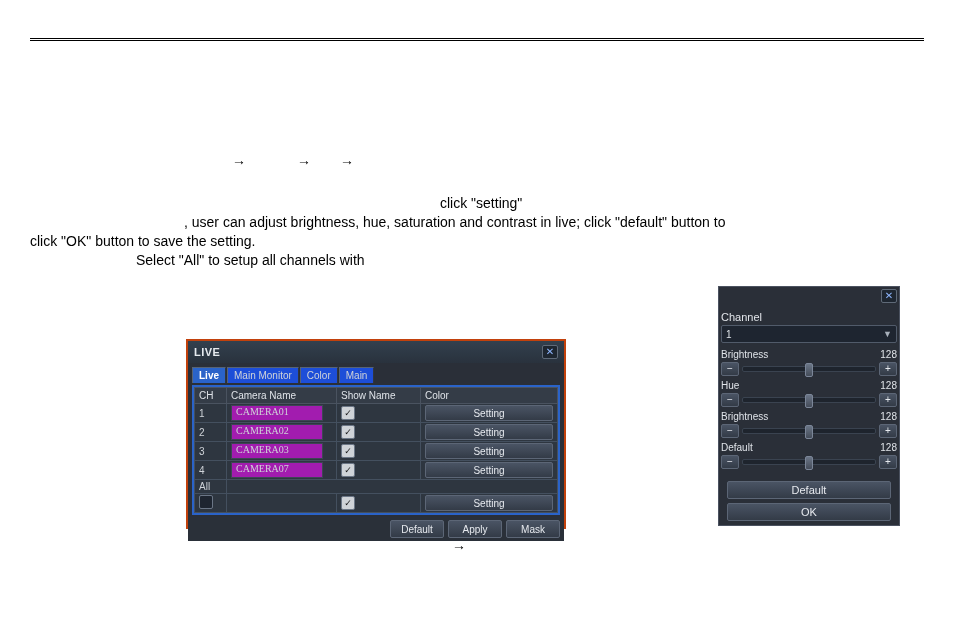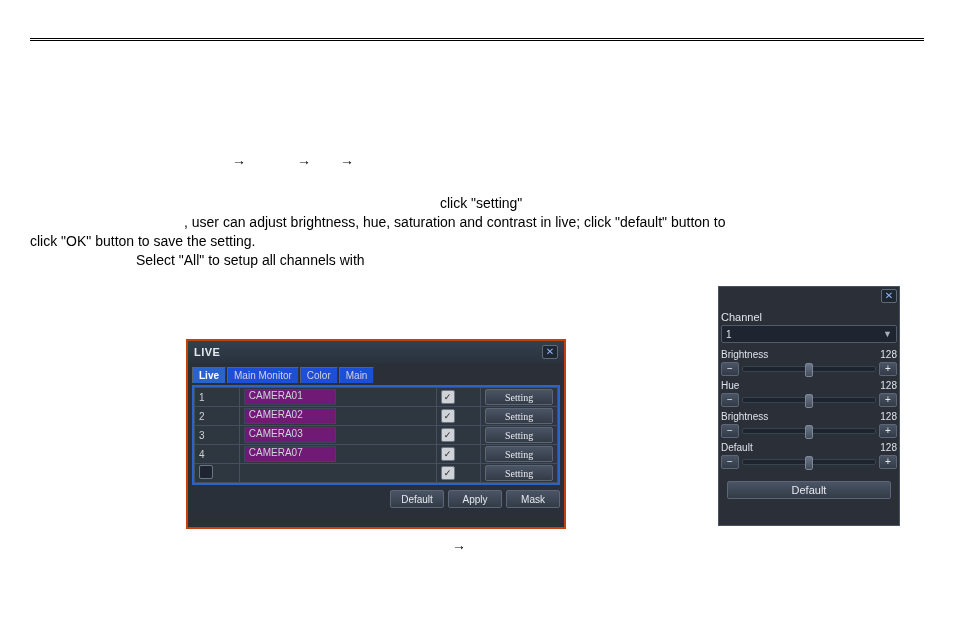--- a/index.html
+++ b/index.html
@@ -12,23 +12,23 @@
   .live-header { display:flex; align-items:center; justify-content: space-between; padding: 4px 6px; background: linear-gradient(#33404e,#29323d); }
   .live-title { color: #e6eaef; font-weight: bold; letter-spacing: .5px; }
   .close-x { width: 16px; height: 14px; background: #1e2630; border: 1px solid #5f6a78; color:#8fb7ff; text-align:center; line-height:12px; font-size:10px; border-radius:2px; }
   .tabs { display:flex; margin: 4px 4px 0 4px; gap: 1px; }
   .tab { padding: 2px 6px; background:#1d4ed8; color:#cfd3d8; border-top:1px solid #576375; border-left:1px solid #576375; border-right:1px solid #30363f; font-size:10px; }
   .tab.active { background:#2a63c9; color:#fff; font-weight:bold; }
   .inner { margin: 2px 4px; border: 2px solid #2a63c9; background:#2b323c; padding: 0; }
   table.live-table { width:100%; border-collapse: collapse; font-size: 10px; color:#cfd3d8; }
   table.live-table th { text-align:left; padding:2px 4px; background:#343c47; border:1px solid #4a5360; font-weight:normal; color:#dfe3e8; }
   table.live-table td { padding:1px 4px; border:1px solid #44505f; background:#2e3640; }
-  .cam-input { width: 92px; height:16px; background:#701a75; border:1px solid #3d4654; color:#cfd3d8; font-size:10px; padding: 0 4px; }
+  .cam-input { width: 92px; height:16px; background:#a21caf; border:1px solid #3d4654; color:#cfd3d8; font-size:10px; padding: 0 4px; font-family: Liberation Serif, serif; }
   .check { width:14px; height:14px; background:#cfd3d8; border:1px solid #6b7686; border-radius:2px; display:inline-flex; align-items:center; justify-content:center; font-size:9px; color:#1a1a1a; }
-  .setting-btn { width:100%; height:16px; background: linear-gradient(#4a5464,#333b47); border:1px solid #5c6676; color:#e6e9ee; font-size:10px; border-radius:2px; display:flex; align-items:center; justify-content:center;font-family:Liberation Serif, serif; }
+  .setting-btn { width:100%; height:16px; background: linear-gradient(#4a5464,#333b47); border:1px solid #5c6676; color:#e6e9ee; font-size:10px; border-radius:2px; display:flex; align-items:center; justify-content:center; }
   .footer-btns { display:flex; justify-content:flex-end; gap:4px; padding: 3px 4px; background:#2a3039; }
   .footer-btn { min-width:54px; height:18px; background: linear-gradient(#4a5464,#333b47); border:1px solid #5c6676; color:#e6e9ee; font-size:10px; border-radius:2px; display:flex; align-items:center; justify-content:center; padding:0 6px; }
 
   
   .chan-panel { position: absolute; left: 718px; top: 286px; width: 182px; height: 240px; background:#2a2f38; border:1px solid #4b5260; color:#d6dae0; font-size:11px; }
   .chan-head { display:flex; justify-content:flex-end; padding:2px; }
   .chan-body { padding: 4px 2px; }
   .chan-label { color:#e2e5ea; margin: 2px 0; font-size:11px; }
   .drop { width:100%; height:18px; background:#1e2530; border:1px solid #515b6a; display:flex; align-items:center; justify-content:space-between; padding:0 4px; margin-bottom:6px; color:#dfe3e8; font-size:10px; border-radius:2px; }
   .drop .arrow { font-size:9px; color:#a8b0bb; }
@@ -62,20 +62,26 @@
   </div>
   <div class="tabs">
     <div class="tab active">Live</div>
     <div class="tab">Main Monitor</div>
     <div class="tab">Color</div>
     <div class="tab">Main</div>
   </div>
   <div class="inner">
     <table class="live-table">
       <tbody>
+          <tr>
+        <th style="width:32px;">CH</th>
+        <th style="width:110px;">Camera Name</th>
+        <th style="width:84px;">Show Name</th>
+        <th>Color</th>
+      </tr>
       <tr>
         <td>1</td>
         <td>
               <div class="cam-input">CAMERA01</div>
             </td>
         <td><div class="check">✓</div></td>
         <td>
               <div class="setting-btn">Setting</div>
             </td>
       </tr>
@@ -101,20 +107,24 @@
       </tr>
       <tr>
         <td>4</td>
         <td>
               <div class="cam-input">CAMERA07</div>
             </td>
         <td><div class="check">✓</div></td>
         <td>
               <div class="setting-btn">Setting</div>
             </td>
+      </tr>
+      <tr>
+        <td>All</td>
+        <td colspan="3"></td>
       </tr>
       <tr>
         <td><div class="check" style="background:#1e2530;color:#1e2530;"></div></td>
         <td></td>
         <td><div class="check">✓</div></td>
         <td>
               <div class="setting-btn">Setting</div>
             </td>
       </tr>
     </tbody>
@@ -188,14 +198,15 @@
         <div class="sbtn">−</div>
         <div class="track">
             <div class="thumb"></div>
           </div>
         <div class="sbtn">+</div>
       </div>
     </div>
   </div>
   <div class="chan-footer">
     <div class="wide-btn">Default</div>
+    <div class="wide-btn">OK</div>
   </div>
 </div>
 
 </body></html>

